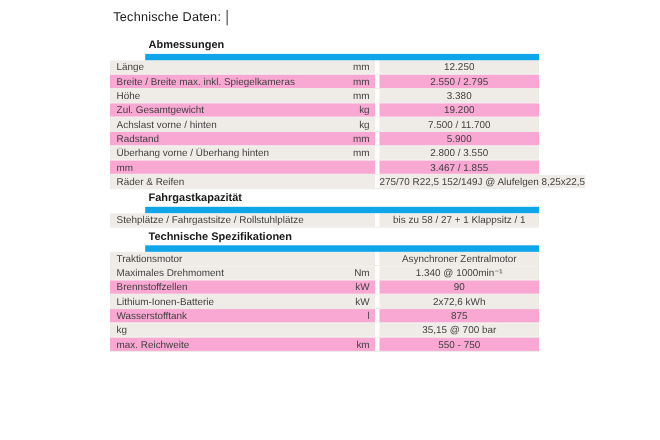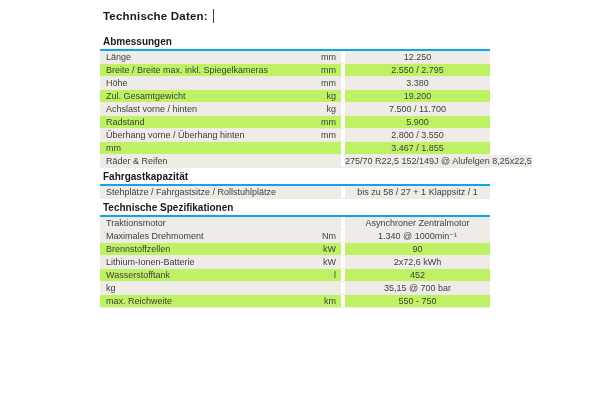--- a/index.html
+++ b/index.html
@@ -14,40 +14,41 @@
   .page {
     position: absolute;
     left: 100px;
     top: 6px;
     width: 390px;
   }
   .title-row {
     display: flex;
     align-items: center;
     font-size: 11.5px;
-    font-weight: bold;
+    font-weight: normal;
     color: #1a1a1a;
     letter-spacing: 0.2px;
     margin: 2px 0 9px 3px;
     height: 16px;
   }
   .cursor {
     display: inline-block;
     width: 1px;
     height: 14px;
     background: #444444;
     margin-left: 5px;
   }
   .spec-table { width: 100%; }
   .section-header {
     font-size: 10px;
     font-weight: bold;
     color: #1a1a1a;
     padding: 3px 0 2px 3px;
-    border-bottom: 2px solid #0ea5e9;
+    border-bottom: 6px solid #0ea5e9;
+    margin-left: 32px;
   }
   .row {
     display: flex;
     align-items: stretch;
     height: 12px;
     border-bottom: 1px solid #eeebe7;
     font-size: 9px;
     color: #3f3f3f;
   }
   .cell-left {
@@ -79,21 +80,21 @@
     justify-content: center;
     text-align: center;
     white-space: nowrap;
   }
   .row.shaded .cell-left,
   .row.shaded .cell-value {
     background: #efece7;
   }
   .row.plain .cell-left,
   .row.plain .cell-value {
-    background: #bef264;
+    background: #f9a8d4;
   }
 </style>
 </head>
 <body>
 
 <div class="page">
 
   <div class="title-row">
     <span>Technische Daten:</span>
     <span class="cursor"></span>
@@ -238,21 +239,21 @@
     <div class="cell-gap"></div>
     <div class="cell-value">2x72,6 kWh</div>
   </div>
 
   <div class="row plain">
     <div class="cell-left">
       <span class="label">Wasserstofftank</span>
       <span class="unit">l</span>
     </div>
     <div class="cell-gap"></div>
-    <div class="cell-value">452</div>
+    <div class="cell-value">875</div>
   </div>
 
   <div class="row shaded">
     <div class="cell-left">
       <span class="unit">kg</span>
     </div>
     <div class="cell-gap"></div>
     <div class="cell-value">35,15 @ 700 bar</div>
   </div>
 

